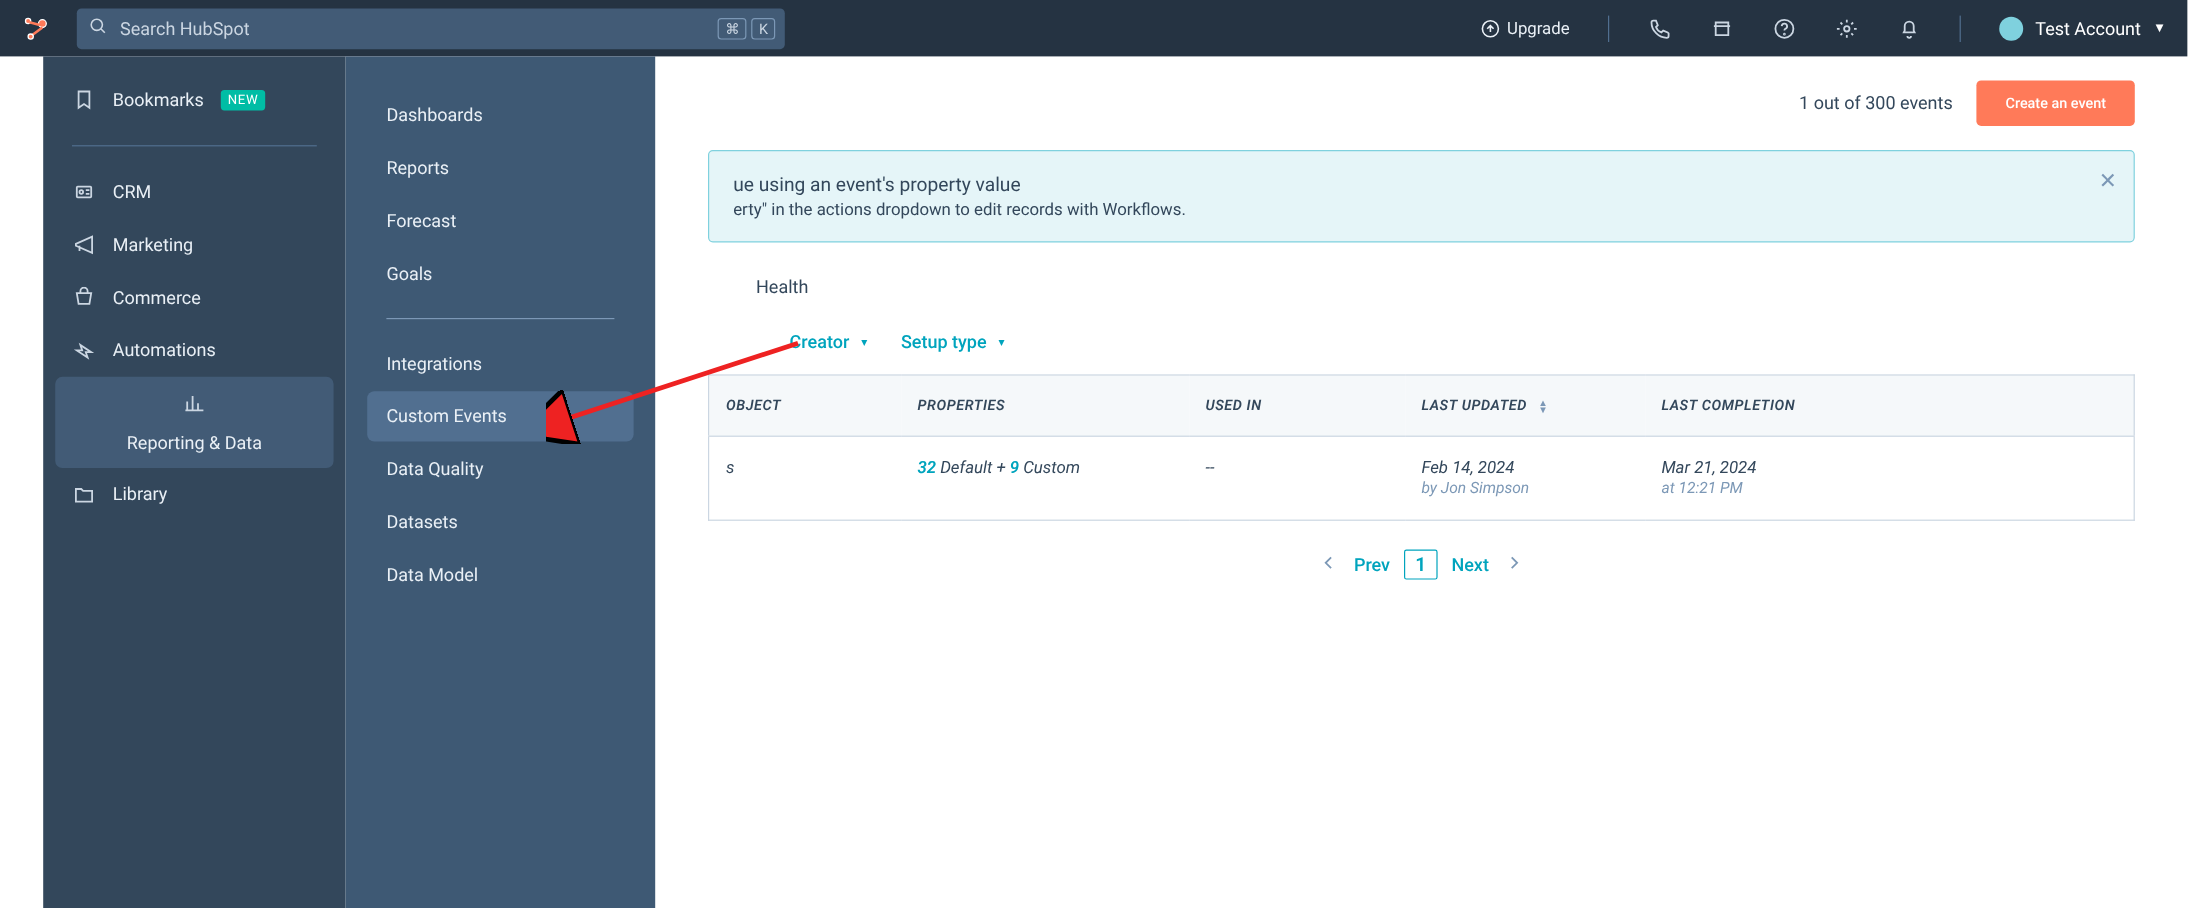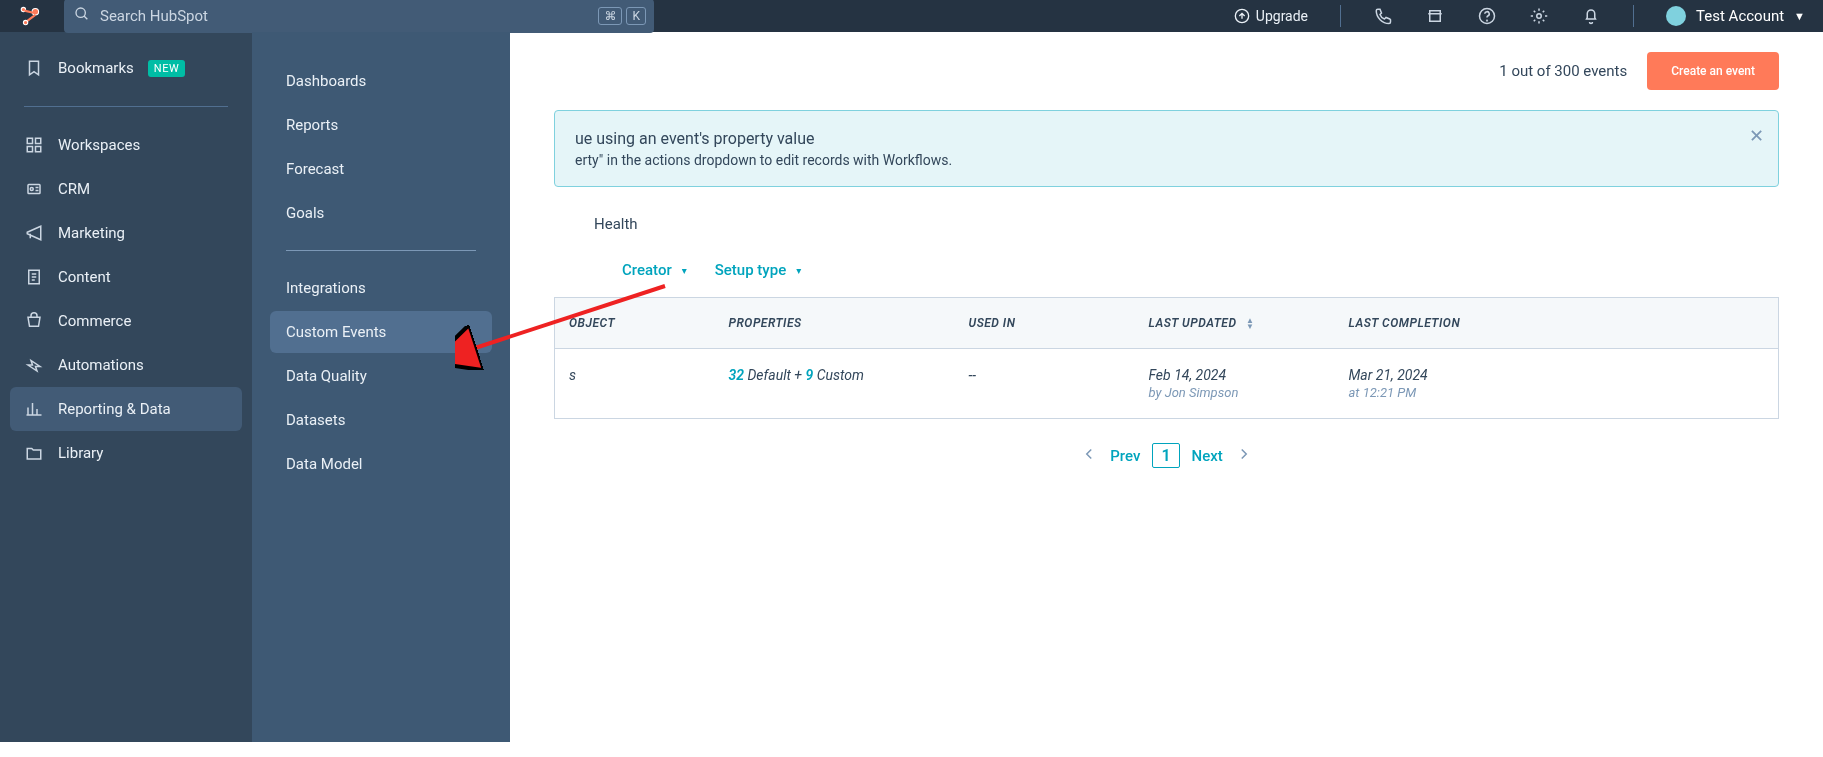--- a/index.html
+++ b/index.html
@@ -7,47 +7,47 @@
     --hs-dark: #33475b;
     --hs-darker: #253342;
     --hs-orange: #ff7a59;
     --hs-teal: #00a4bd;
     --hs-light-bg: #eaf0f6;
     --hs-border: #cbd6e2;
     --hs-text-gray: #7c98b6;
   }
   body { background: #fff; overflow: hidden; width: 1823px; height: 757px; position: relative;}
   .top-bar {
-    height: 32px; background: var(--hs-darker); display: flex; align-items: center; padding: 0 18px; gap: 12px; color: #fff;
+    height: 47px; background: var(--hs-darker); display: flex; align-items: center; padding: 0 18px; gap: 12px; color: #fff;
   }
   .logo { width: 26px; height: 26px; flex: 0 0 auto; display:flex; align-items:center; justify-content:center;}
   .logo svg { width:26px; height:26px;}
   .search-wrap { flex: 0 0 auto; width: 590px; margin-left: 8px; position: relative; }
   .search-input {
     width: 100%; height: 34px; border: none; border-radius: 4px; background: #425b76; color: #cbd6e2;
     padding: 0 40px 0 36px; font-size: 15px; outline: none;
   }
   .search-input::placeholder { color: #cbd6e2; }
   .search-icon-wrap { position: absolute; left: 10px; top: 50%; transform: translateY(-50%); color: #cbd6e2; }
   .kbd-badge { position:absolute; right:8px; top:50%; transform:translateY(-50%); display:flex; gap:4px; align-items:center;}
   .kbd { border:1px solid #7c98b6; border-radius:3px; padding:1px 5px; font-size:12px; color:#cbd6e2;}
   .top-spacer { flex: 1; }
   .upgrade { display:flex; align-items:center; gap:6px; font-size:14px; color:#eaf0f6; cursor:pointer; padding:0 10px;}
   .top-icon { width:40px; display:flex; align-items:center; justify-content:center; color:#cbd6e2; cursor:pointer; height:100%;}
   .top-divider { width:1px; height:22px; background:#516f90; margin:0 10px;}
   .account { display:flex; align-items:center; gap:10px; cursor:pointer; font-size:15px; padding-left:10px;}
   .avatar { width:20px; height:20px; border-radius:50%; background:#7fd1de;}
   .main-layout { display:flex; height:calc(100% - 47px);}
   .sidebar-primary {
-    width: 252px; background: var(--hs-dark); color:#fff; padding:14px 10px; flex:0 0 auto;
+    width: 252px; background: var(--hs-dark); color:#fff; padding:14px 10px; flex:0 0 auto;margin-left:36px;
   }
   .nav-item {
     display:flex; align-items:center; gap:14px; padding:12px 14px; border-radius:6px; font-size:15px; cursor:pointer; color:#eaf0f6;
   }
-  .nav-item.active { background:#425b76; }
+  .nav-item.active { background:#425b76;flex-direction:column; }
   .nav-icon { width:20px; height:20px; display:flex; align-items:center; justify-content:center; flex:0 0 auto; color:#cbd6e2;}
   .nav-item .badge { background:#00bda5; color:#fff; font-size:11px; font-weight:400; padding:2px 6px; border-radius:3px; letter-spacing:0.5px;}
   .nav-sep { height:1px; background:#516f90; margin:16px 14px;}
   .sidebar-secondary {
     width: 258px; background:#3e5974; color:#fff; padding:28px 18px; flex:0 0 auto; position:relative; z-index:5;
   }
   .sub-item { padding:12px 16px; border-radius:6px; font-size:15px; cursor:pointer; color:#eaf0f6; margin-bottom:2px;}
   .sub-item.highlight { background:#516f90;}
   .sub-sep { height:1px; background:#7c98b6; margin:16px 16px;}
   .content { flex:1; padding:20px 44px; overflow:hidden; position:relative;}
@@ -161,54 +161,34 @@
             <path d="M6 3h12v18l-6-4-6 4z"></path>
           </svg>
         </span>
       <span>Bookmarks</span>
       <span class="badge">NEW</span>
     </div>
     <div class="nav-sep"></div>
     <div class="nav-item">
       <span class="nav-icon">
           <svg width="18" height="18" viewBox="0 0 24 24" fill="none" stroke-width="2">
-            <rect x="3" y="3" width="7" height="7"></rect>
-            <rect x="14" y="3" width="7" height="7"></rect>
-            <rect x="3" y="14" width="7" height="7"></rect>
-            <rect x="14" y="14" width="7" height="7"></rect>
-          </svg>
-        </span>
-      <span>Workspaces</span>
-    </div>
-    <div class="nav-item">
-      <span class="nav-icon">
-          <svg width="18" height="18" viewBox="0 0 24 24" fill="none" stroke-width="2">
             <rect x="4" y="6" width="16" height="12" rx="1"></rect>
             <circle cx="9" cy="12" r="2"></circle>
             <path d="M14 10h4M14 14h4"></path>
           </svg>
         </span>
       <span>CRM</span>
     </div>
     <div class="nav-item">
       <span class="nav-icon">
           <svg width="18" height="18" viewBox="0 0 24 24" fill="none" stroke-width="2">
             <path d="M3 11l18-8v18L3 13zM7 13v6"></path>
           </svg>
         </span>
       <span>Marketing</span>
-    </div>
-    <div class="nav-item">
-      <span class="nav-icon">
-          <svg width="18" height="18" viewBox="0 0 24 24" fill="none" stroke-width="2">
-            <rect x="5" y="3" width="14" height="18"></rect>
-            <path d="M9 8h6M9 12h6M9 16h4"></path>
-          </svg>
-        </span>
-      <span>Content</span>
     </div>
     <div class="nav-item">
       <span class="nav-icon">
           <svg width="18" height="18" viewBox="0 0 24 24" fill="none" stroke-width="2">
             <path d="M4 7h16l-2 12H6zM8 7V5a4 4 0 0 1 8 0v2"></path>
           </svg>
         </span>
       <span>Commerce</span>
     </div>
     <div class="nav-item">

